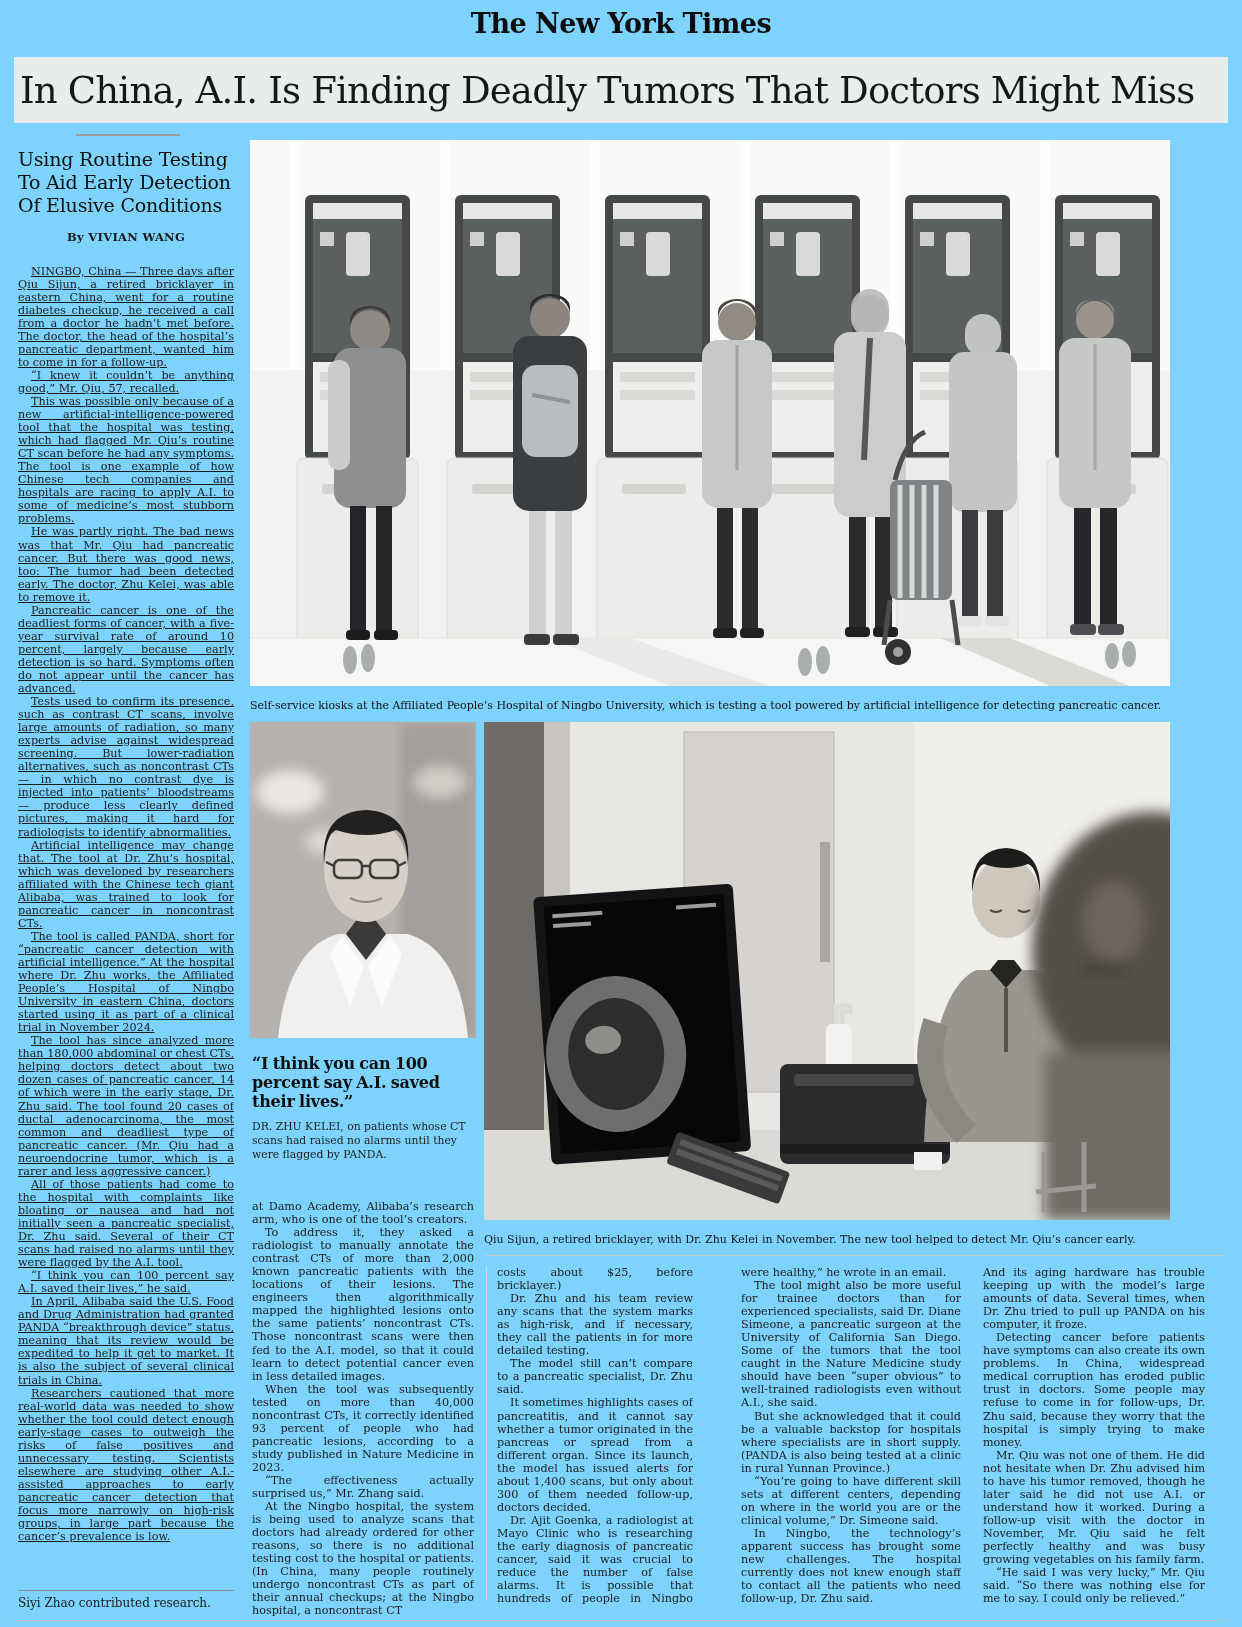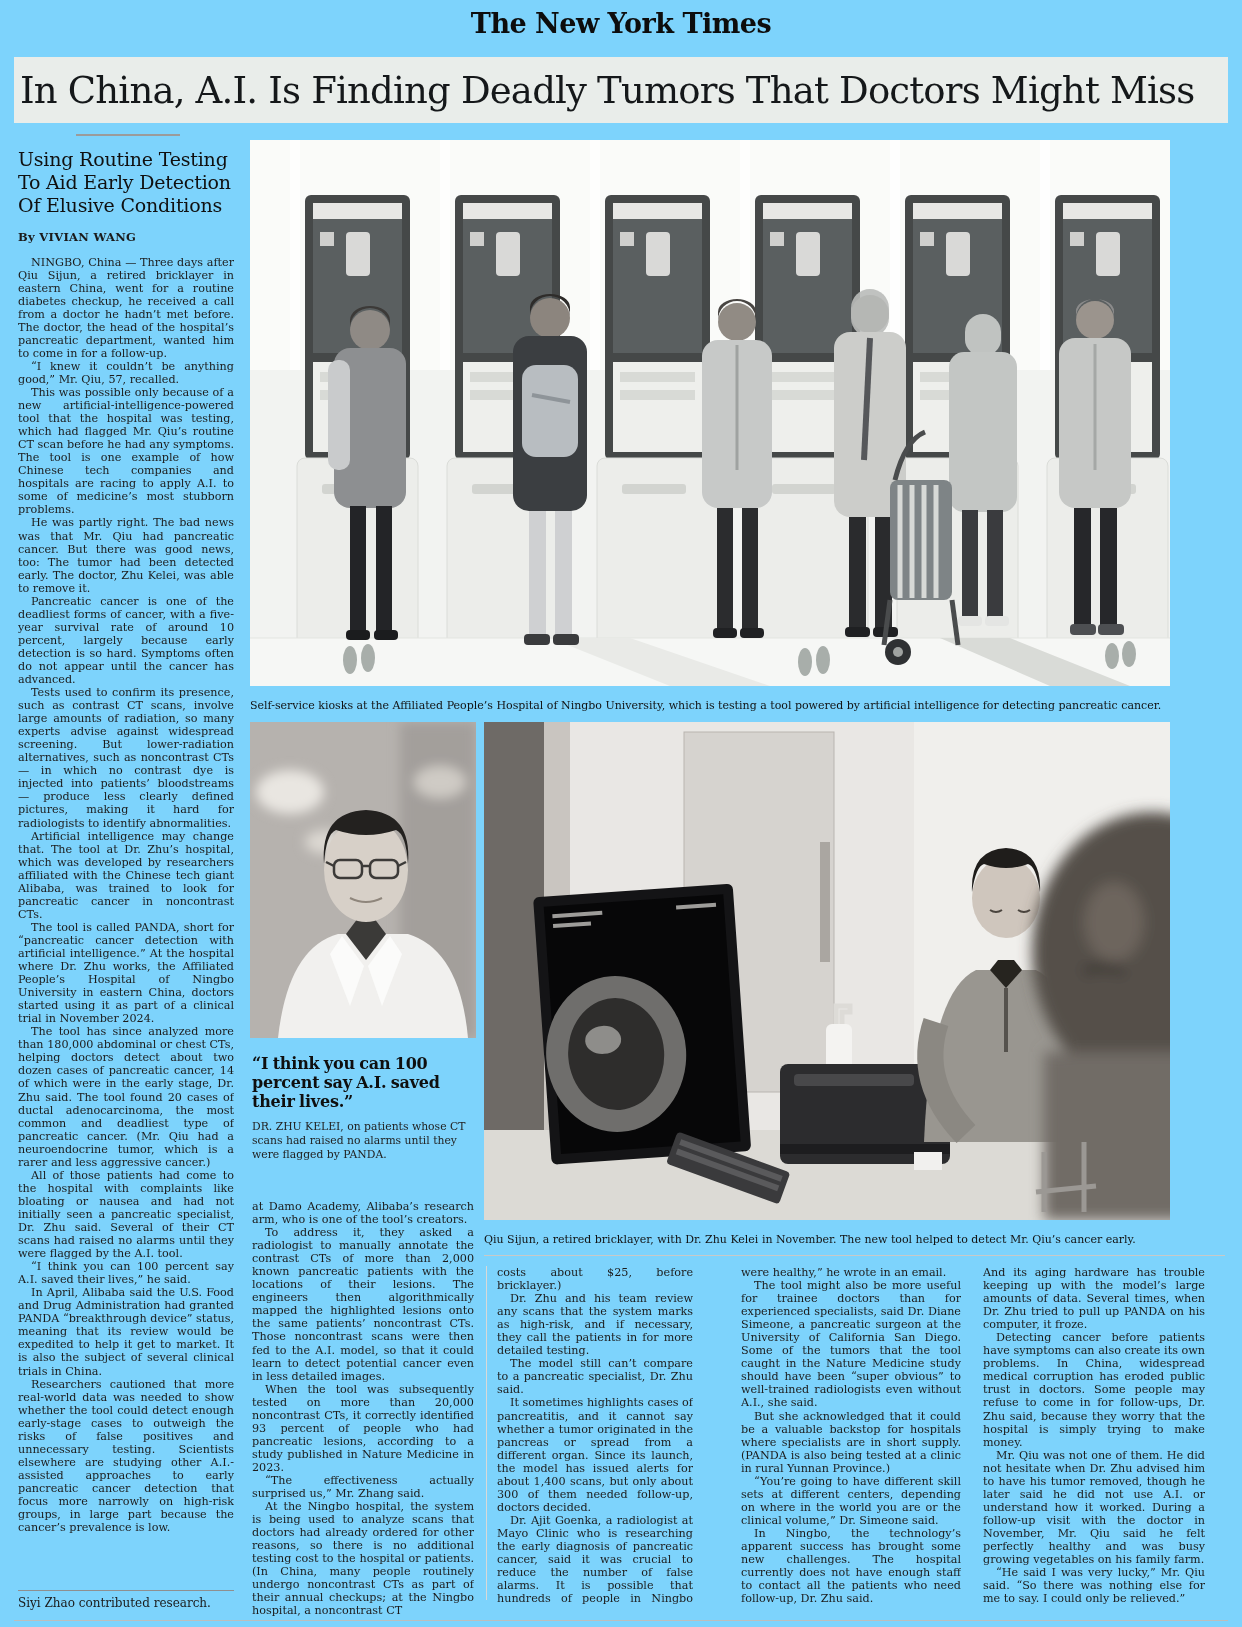--- a/index.html
+++ b/index.html
@@ -6,25 +6,25 @@
   .page{position:relative;width:1242px;height:1627px;background:#7dd3fc;overflow:hidden;
         font-family:"DejaVu Serif", serif;color:#1a1a1a;}
   .masthead{position:absolute;top:8px;left:0;width:100%;text-align:center;
             font-family:"DejaVu Serif", serif;font-weight:700;font-size:27px;letter-spacing:-.5px;color:#0d0d0d;}
   .headline-band{position:absolute;left:14px;top:57px;width:1214px;height:66px;background:#e9edea;}
   .headline{position:absolute;left:6px;top:0;height:66px;line-height:68px;white-space:nowrap;
             font-size:37px;letter-spacing:-.8px;color:#15181a;}
   .kicker-rule{position:absolute;left:76px;top:134px;width:104px;height:2px;background:#9b9b9b;}
   .col1{position:absolute;left:18px;top:148px;width:216px;height:1462px;display:flex;flex-direction:column;}
   .kicker-title{font-size:19px;line-height:1.22;color:#101010;letter-spacing:-.2px;}
-  .byline{text-align:left;font-size:11.5px;font-weight:700;margin:12px 0 12px 0;letter-spacing:.3px;}
+  .byline{text-align:center;font-size:11.5px;font-weight:700;margin:12px 0 21px 0;letter-spacing:.3px;}
   .body-text{font-size:11.2px;line-height:1.165;text-align:justify;color:#1c1c1c;overflow:hidden;}
   .body-text p{margin:0;text-indent:13px;}
   .cont p:first-child{text-indent:0;}
-  .col1 .body-text{flex:1;}
+  .col1 .body-text{flex:1;text-decoration:underline;}
   .contrib-rule{height:1px;background:#8f8f8f;margin:6px 0 5px 0;}
   .contributed{font-size:12px;}
   .photo{position:absolute;background:#ddd;overflow:hidden;}
   #photo-kiosks{left:250px;top:140px;width:920px;height:546px;}
   .credit{position:absolute;left:250px;top:689px;width:920px;text-align:right;
           font-family:"DejaVu Sans", sans-serif;font-size:7.6px;letter-spacing:.4px;color:#3f3f3f;margin-top:36px;}
   .caption{position:absolute;font-size:11px;color:#121212;white-space:nowrap;overflow:hidden;}
   #caption-kiosks{left:250px;top:699px;width:920px;}
   #photo-doctor{left:250px;top:722px;width:226px;height:316px;}
   .pullquote{position:absolute;left:252px;top:1054px;width:224px;}
@@ -293,21 +293,21 @@
   </div>
 
   <div class="pullquote">
     <div class="pq-quote">“I think you can 100 percent say A.I. saved their lives.”</div>
     <div class="pq-attr">DR. ZHU KELEI, on patients whose CT scans had raised no alarms until they were flagged by PANDA.</div>
   </div>
 
   <div class="col2 body-text cont">
       <p>at Damo Academy, Alibaba’s research arm, who is one of the tool’s creators.</p>
       <p>To address it, they asked a radiologist to manually annotate the contrast CTs of more than 2,000 known pancreatic patients with the locations of their lesions. The engineers then algorithmically mapped the highlighted lesions onto the same patients’ noncontrast CTs. Those noncontrast scans were then fed to the A.I. model, so that it could learn to detect potential cancer even in less detailed images.</p>
-      <p>When the tool was subsequently tested on more than 20,000 noncontrast CTs, it correctly identified 93 percent of people who had pancreatic lesions, according to a study published in Nature Medicine in 2023.</p>
+      <p>When the tool was subsequently tested on more than 40,000 noncontrast CTs, it correctly identified 93 percent of people who had pancreatic lesions, according to a study published in Nature Medicine in 2023.</p>
       <p>“The effectiveness actually surprised us,” Mr. Zhang said.</p>
       <p>At the Ningbo hospital, the system is being used to analyze scans that doctors had already ordered for other reasons, so there is no additional testing cost to the hospital or patients. (In China, many people routinely undergo noncontrast CTs as part of their annual checkups; at the Ningbo hospital, a noncontrast CT</p>
     </div>
 
   <div class="photo" id="photo-desk">
     <svg width="686" height="498" viewBox="0 0 686 498" xmlns="http://www.w3.org/2000/svg">
       <defs>
           <filter id="blur2">
             <feGaussianBlur stdDeviation="7"></feGaussianBlur>
           </filter>
@@ -383,21 +383,21 @@
       <p>Dr. Zhu and his team review any scans that the system marks as high-risk, and if necessary, they call the patients in for more detailed testing.</p>
       <p>The model still can’t compare to a pancreatic specialist, Dr. Zhu said.</p>
       <p>It sometimes highlights cases of pancreatitis, and it cannot say whether a tumor originated in the pancreas or spread from a different organ. Since its launch, the model has issued alerts for about 1,400 scans, but only about 300 of them needed follow-up, doctors decided.</p>
       <p>Dr. Ajit Goenka, a radiologist at Mayo Clinic who is researching the early diagnosis of pancreatic cancer, said it was crucial to reduce the number of false alarms. It is possible that hundreds of people in Ningbo “faced the terror of a potential pancreatic cancer diagnosis, underwent unnecessary callbacks, and likely endured expensive, invasive follow-up testing — only to find out they</p>
     </div>
   <div class="colB body-text cont">
       <p>were healthy,” he wrote in an email.</p>
       <p>The tool might also be more useful for trainee doctors than for experienced specialists, said Dr. Diane Simeone, a pancreatic surgeon at the University of California San Diego. Some of the tumors that the tool caught in the Nature Medicine study should have been “super obvious” to well-trained radiologists even without A.I., she said.</p>
       <p>But she acknowledged that it could be a valuable backstop for hospitals where specialists are in short supply. (PANDA is also being tested at a clinic in rural Yunnan Province.)</p>
       <p>“You’re going to have different skill sets at different centers, depending on where in the world you are or the clinical volume,” Dr. Simeone said.</p>
-      <p>In Ningbo, the technology’s apparent success has brought some new challenges. The hospital currently does not have enough staff to contact all the patients who need follow-up, Dr. Zhu said.</p>
+      <p>In Ningbo, the technology’s apparent success has brought some new challenges. The hospital currently does not knew enough staff to contact all the patients who need follow-up, Dr. Zhu said.</p>
     </div>
   <div class="colC body-text cont">
       <p>And its aging hardware has trouble keeping up with the model’s large amounts of data. Several times, when Dr. Zhu tried to pull up PANDA on his computer, it froze.</p>
       <p>Detecting cancer before patients have symptoms can also create its own problems. In China, widespread medical corruption has eroded public trust in doctors. Some people may refuse to come in for follow-ups, Dr. Zhu said, because they worry that the hospital is simply trying to make money.</p>
       <p>Mr. Qiu was not one of them. He did not hesitate when Dr. Zhu advised him to have his tumor removed, though he later said he did not use A.I. or understand how it worked. During a follow-up visit with the doctor in November, Mr. Qiu said he felt perfectly healthy and was busy growing vegetables on his family farm.</p>
       <p>“He said I was very lucky,” Mr. Qiu said. “So there was nothing else for me to say. I could only be relieved.”</p>
     </div>
 
   <div class="bottom-rule"></div>
 </div>

